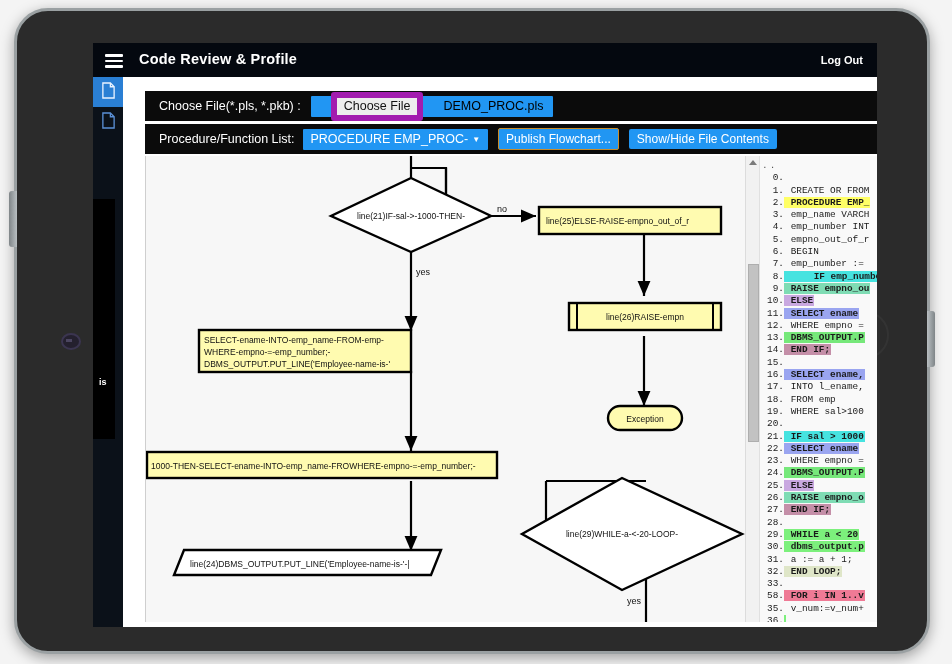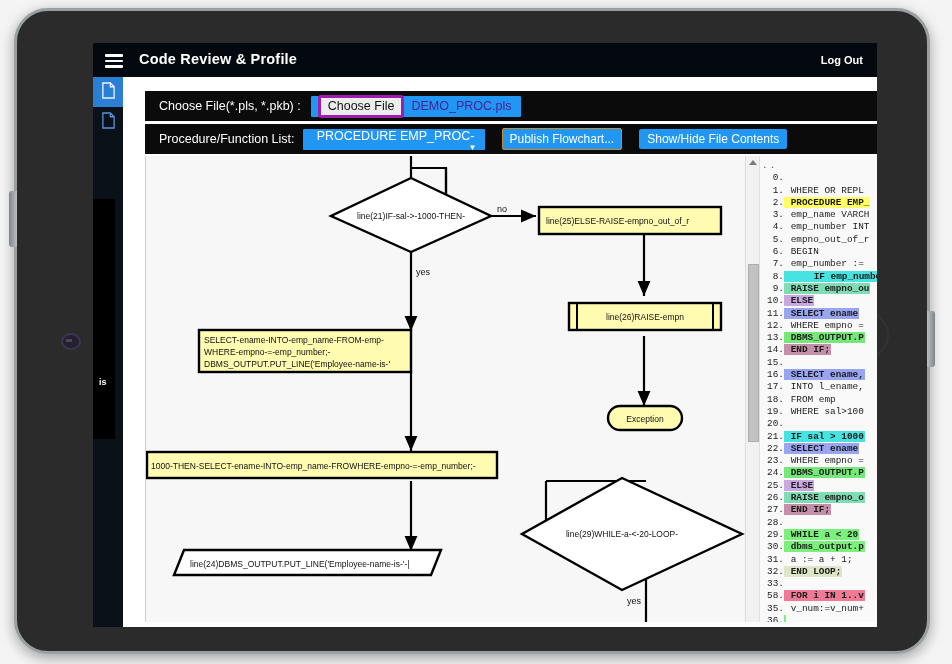--- a/index.html
+++ b/index.html
@@ -39,27 +39,27 @@
 
   
   #content{position:absolute;left:30px;top:34px;width:754px;height:550px;background:#fff;}
 
   
   .toolrow{position:absolute;left:22px;width:732px;height:30px;background:#0b0b0b;display:flex;align-items:center;}
   #toolrow1{top:14px;align-items:center;}
   #toolrow2{top:47px;}
   .toollabel{color:#fff;font-size:12.5px;margin-left:14px;}
   .filebox{margin-left:10px;height:21px;background:#2196f3;display:flex;align-items:center;border-radius:1px;}
-  .choosebtn{background:#ededed;border:3px solid #a21caf;border-radius:3px;color:#111;font-size:12.5px;
-    padding:1px 7px;margin:0 7px;line-height:15px;cursor:pointer;}
-  .filename{color:#4c1d95;font-size:12.5px;padding-right:10px;}
+  .choosebtn{background:#ededed;border:6px solid #a21caf;border-radius:3px;color:#111;font-size:12.5px;
+    padding:1px 7px;margin:0 20px;line-height:15px;cursor:pointer;}
+  .filename{color:#000000;font-size:12.5px;padding-right:10px;}
   .selectbox{margin-left:8px;height:21px;background:#2196f3;color:#fff;font-size:12.5px;
-    display:flex;align-items:center;padding:0 4px 0 8px;border-radius:1px;cursor:pointer;min-width:170px;flex-direction:column;}
+    display:flex;align-items:center;padding:0 4px 0 8px;border-radius:1px;cursor:pointer;min-width:170px;}
   .selectbox .caret{margin-left:auto;font-size:8px;padding:0 4px;}
-  .btn-blue{margin-left:17px;height:20px;background:#2196f3;color:#fff;font-size:12px;
+  .btn-blue{margin-left:10px;height:20px;background:#2196f3;color:#fff;font-size:12px;
     display:flex;align-items:center;padding:0 8px;border-radius:2px;cursor:pointer;}
   .btn-blue.focus{border:1.5px solid #c98c2a;padding:0 7px;}
 
   
   #chart{position:absolute;left:22px;top:79px;width:600px;height:466px;background:#f7f7f7;
     border-left:1px solid #cfcfcf;overflow:hidden;}
   #chart svg{position:absolute;left:0;top:0;}
   .nodetext{font-family:"Liberation Sans",sans-serif;font-size:8.5px;fill:#111;}
   .edgelbl{font-family:"Liberation Sans",sans-serif;font-size:9px;fill:#111;}
 
@@ -227,21 +227,21 @@
       </div>
 
       <div id="codepane">
         <div id="scroll">
           <div class="arrow"></div>
           <div class="thumb"></div>
         </div>
         <div id="codelines">
           <div class="cl dots">..</div>
         <div class="cl"><span class="ln">0.</span><span class="code"> </span></div>
-            <div class="cl"><span class="ln">1.</span><span class="code"> WHERE OR REPL</span></div>
+            <div class="cl"><span class="ln">1.</span><span class="code"> CREATE OR FROM</span></div>
             <div class="cl"><span class="ln">2.</span><span class="code" style="background: rgb(255, 255, 102); font-weight: 700;"> PROCEDURE EMP_</span></div>
             <div class="cl"><span class="ln">3.</span><span class="code"> emp_name VARCH</span></div>
             <div class="cl"><span class="ln">4.</span><span class="code"> emp_number INT</span></div>
             <div class="cl"><span class="ln">5.</span><span class="code"> empno_out_of_r</span></div>
             <div class="cl"><span class="ln">6.</span><span class="code"> BEGIN</span></div>
             <div class="cl"><span class="ln">7.</span><span class="code"> emp_number :=</span></div>
             <div class="cl"><span class="ln">8.</span><span class="code" style="background: rgb(70, 227, 224); font-weight: 700; padding-left: 24px;"> IF emp_number</span></div>
             <div class="cl"><span class="ln">9.</span><span class="code" style="background: rgb(127, 220, 180); font-weight: 700;"> RAISE empno_ou</span></div>
             <div class="cl"><span class="ln">10.</span><span class="code" style="background: rgb(201, 168, 224); font-weight: 700;"> ELSE</span></div>
             <div class="cl"><span class="ln">11.</span><span class="code" style="background: rgb(154, 165, 240); font-weight: 700;"> SELECT ename</span></div>

